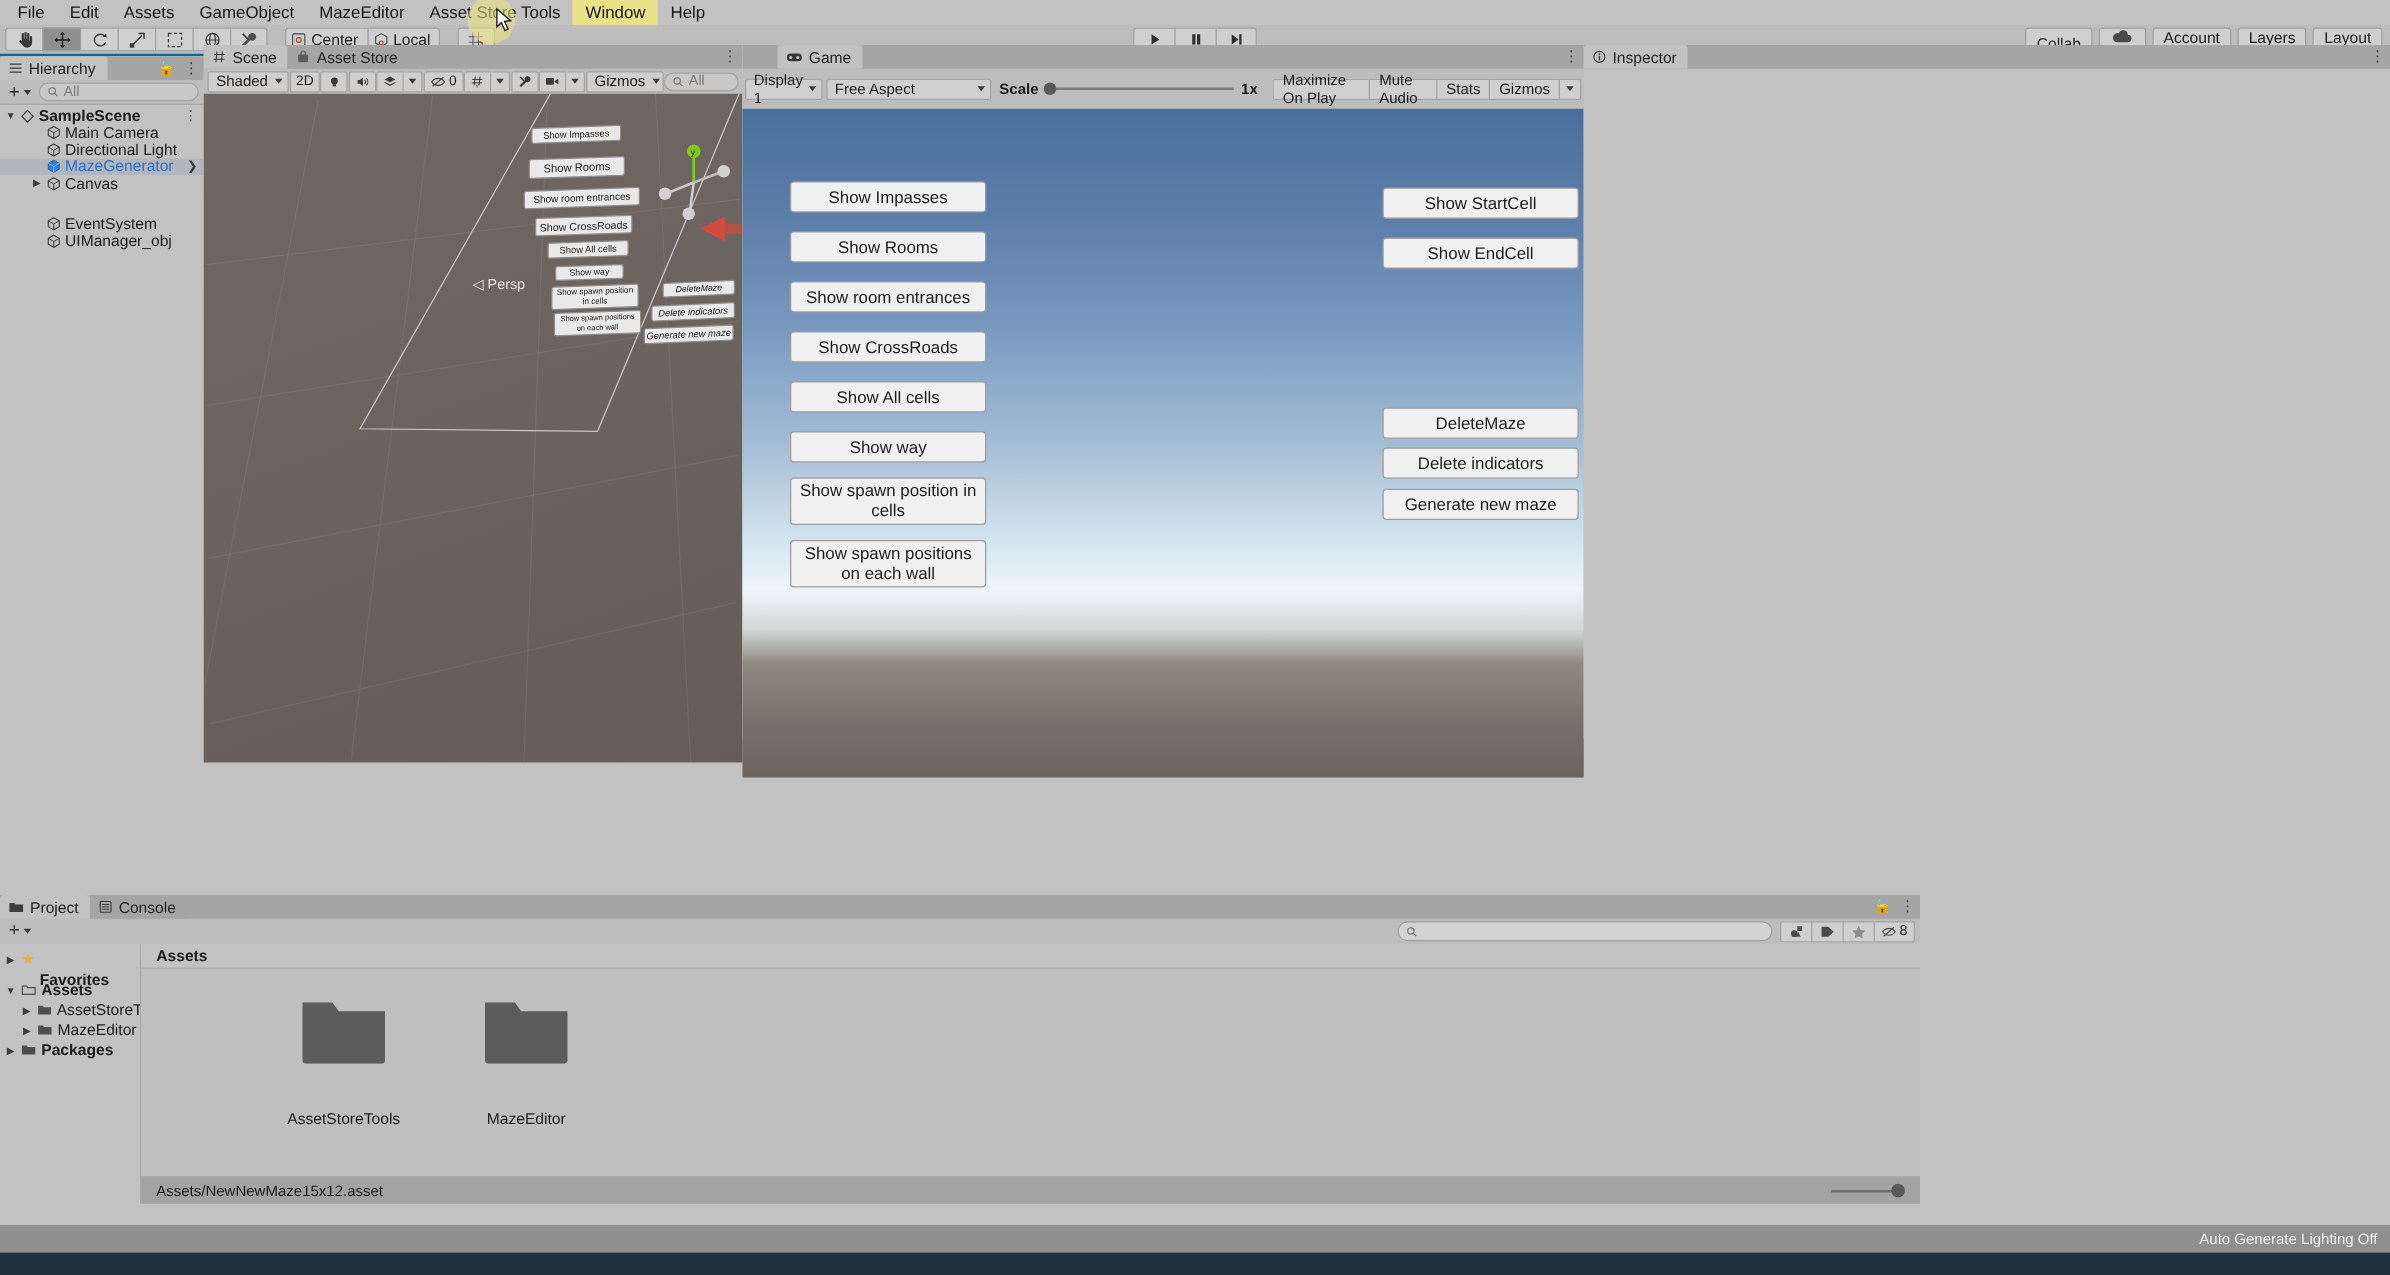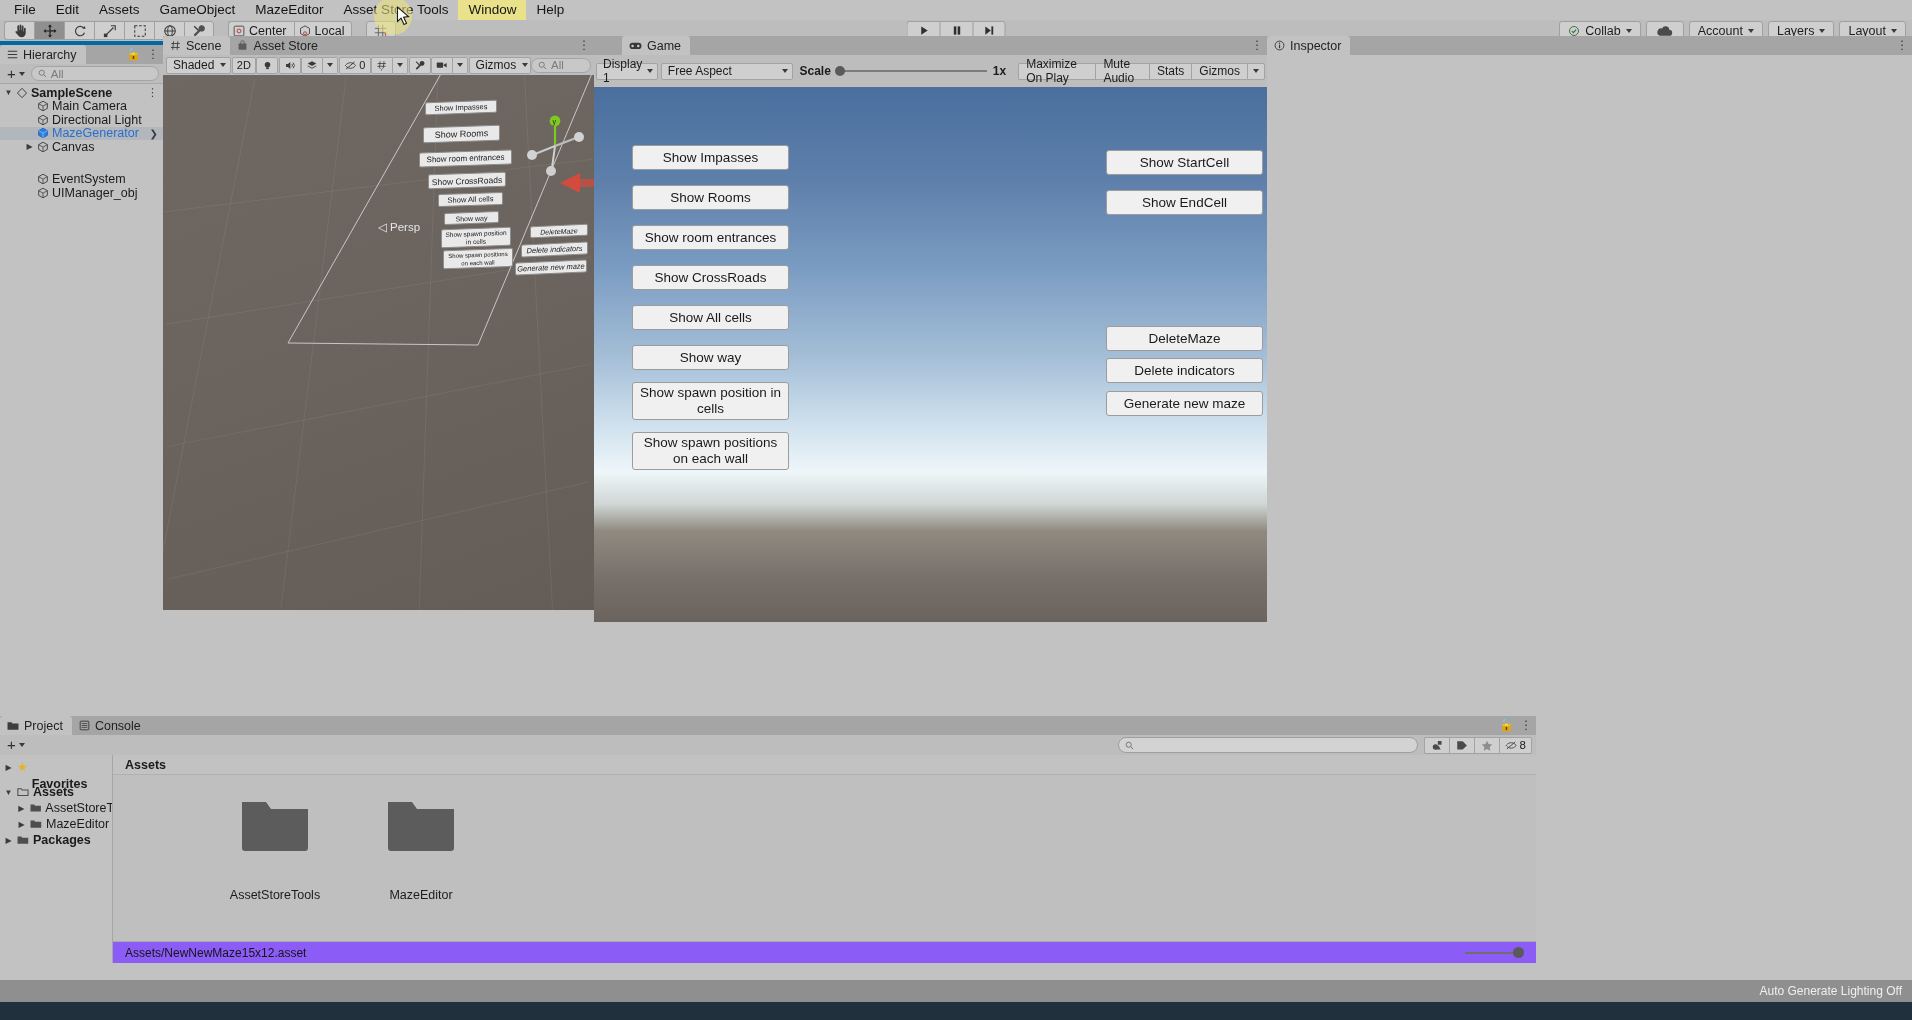--- a/index.html
+++ b/index.html
@@ -22,21 +22,21 @@
   }
   .menu-item {
     padding: 2px 10px; font-size: 13.5px; color: #141414; line-height: 16px;
     white-space: nowrap; cursor: default;
   }
   .menu-item.hl { background: #e9e28a; }
 
   
   .toolbar {
     position: absolute; top: 20px; left: 0; width: 1912px; height: 25px;
-    background: #bdbdbd; border-bottom: 4px solid #0369a1;
+    background: #bdbdbd; border-bottom: 2px solid #0369a1;
     display: flex; align-items: center;
   }
   .tb-group { display: flex; align-items: center; height: 19px; margin-left: 4px; }
   .tb-btn {
     height: 19px; min-width: 30px; padding: 0 6px;
     background: #cfcfcf; border: 1px solid #a0a0a0; border-right: none;
     display: flex; align-items: center; justify-content: center;
     font-size: 12px; color: #222; cursor: default;
   }
   .tb-btn:last-child { border-right: 1px solid #a0a0a0; }
@@ -64,21 +64,21 @@
     border-right: none; display: flex; align-items: center; justify-content: center;
     cursor: default;
   }
   .play-btn:last-child { border-right: 1px solid #a0a0a0; border-radius: 0 3px 3px 0; }
   .play-btn:first-child { border-radius: 3px 0 0 3px; }
 
   .tb-right { position: absolute; right: 6px; display: flex; align-items: center; gap: 5px; }
   .tb-rbtn {
     height: 19px; padding: 0 8px; background: #cfcfcf; border: 1px solid #a0a0a0;
     border-radius: 3px; display: flex; align-items: center; gap: 5px;
-    font-size: 12.5px; color: #1c1c1c; cursor: default; white-space: nowrap;
+    font-size: 12.5px; color: #1c1c1c; cursor: default; white-space: nowrap; flex-direction: column;
   }
   .caret { width: 0; height: 0; border-left: 3.5px solid transparent;
     border-right: 3.5px solid transparent; border-top: 4px solid #3a3a3a; }
 
   
   .cursor-hl {
     position: absolute; width: 38px; height: 38px; border-radius: 50%;
     background: rgba(238,232,120,0.55); pointer-events: none;
   }
   .cursor-arrow { position: absolute; pointer-events: none; }
@@ -208,21 +208,21 @@
   .pj-header {
     height: 20px; background: #c2c2c2; display: flex; align-items: center;
     padding-left: 12px; font-size: 12.5px; font-weight: bold; color: #1b1b1b;
     border-bottom: 1px solid #b0b0b0;
   }
   .folder-grid { display: flex; padding: 22px 0 0 112px; gap: 46px; }
   .folder-cell { width: 100px; display: flex; flex-direction: column; align-items: center; cursor: default; gap: 30px; }
   .folder-lbl { margin-top: 7px; font-size: 12.5px; color: #1c1c1c; }
   .pj-footer {
     position: absolute; left: 0; bottom: 0; width: 100%; height: 22px;
-    background: #8b5cf6; border-top: 1px solid #a9a9a9;
+    background: #a3a3a3; border-top: 1px solid #a9a9a9;
     display: flex; align-items: center; padding: 0 12px; font-size: 12px; color: #161616;
   }
   .zoom-slider { margin-left: auto; display: flex; align-items: center; }
   .zs-track { width: 50px; height: 2px; background: #6f6f6f; }
   .zs-knob { width: 11px; height: 11px; border-radius: 50%; background: #5a5a5a; margin-left: -2px; }
 
   
   .statusbar {
     position: absolute; left: 0; top: 980px; width: 1912px; height: 22px;
     background: #8f8f8f; display: flex; align-items: center;

